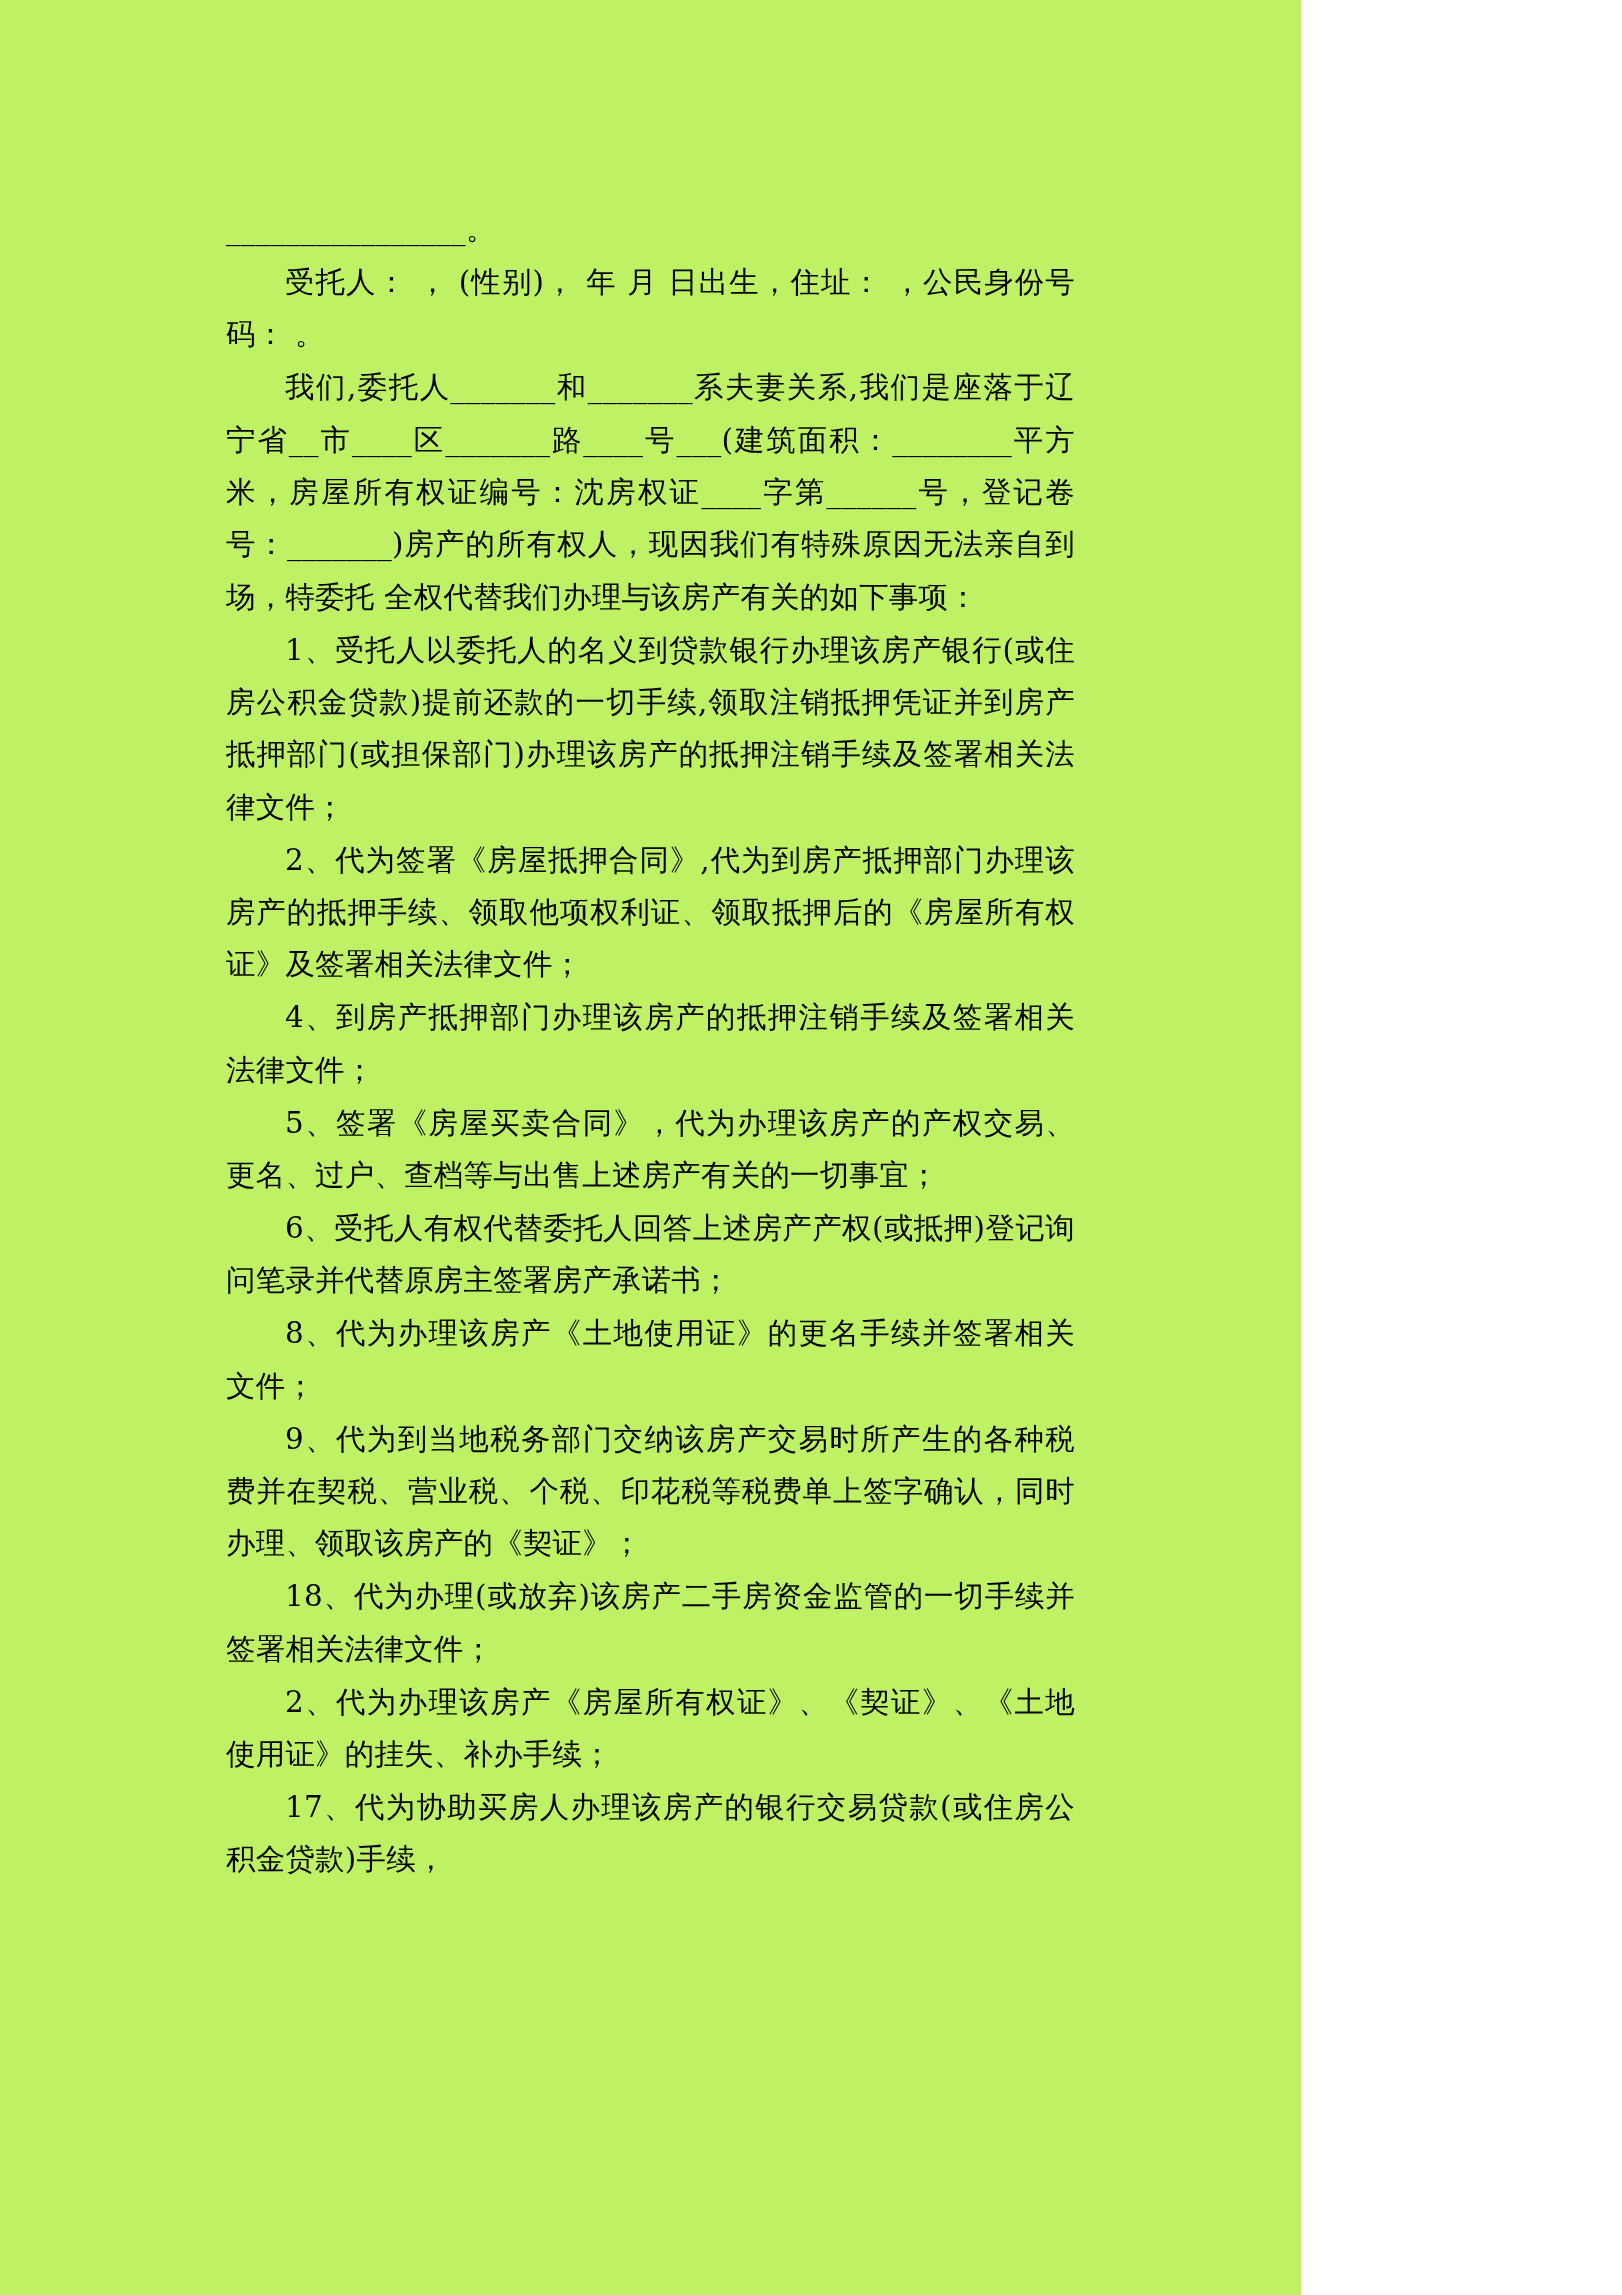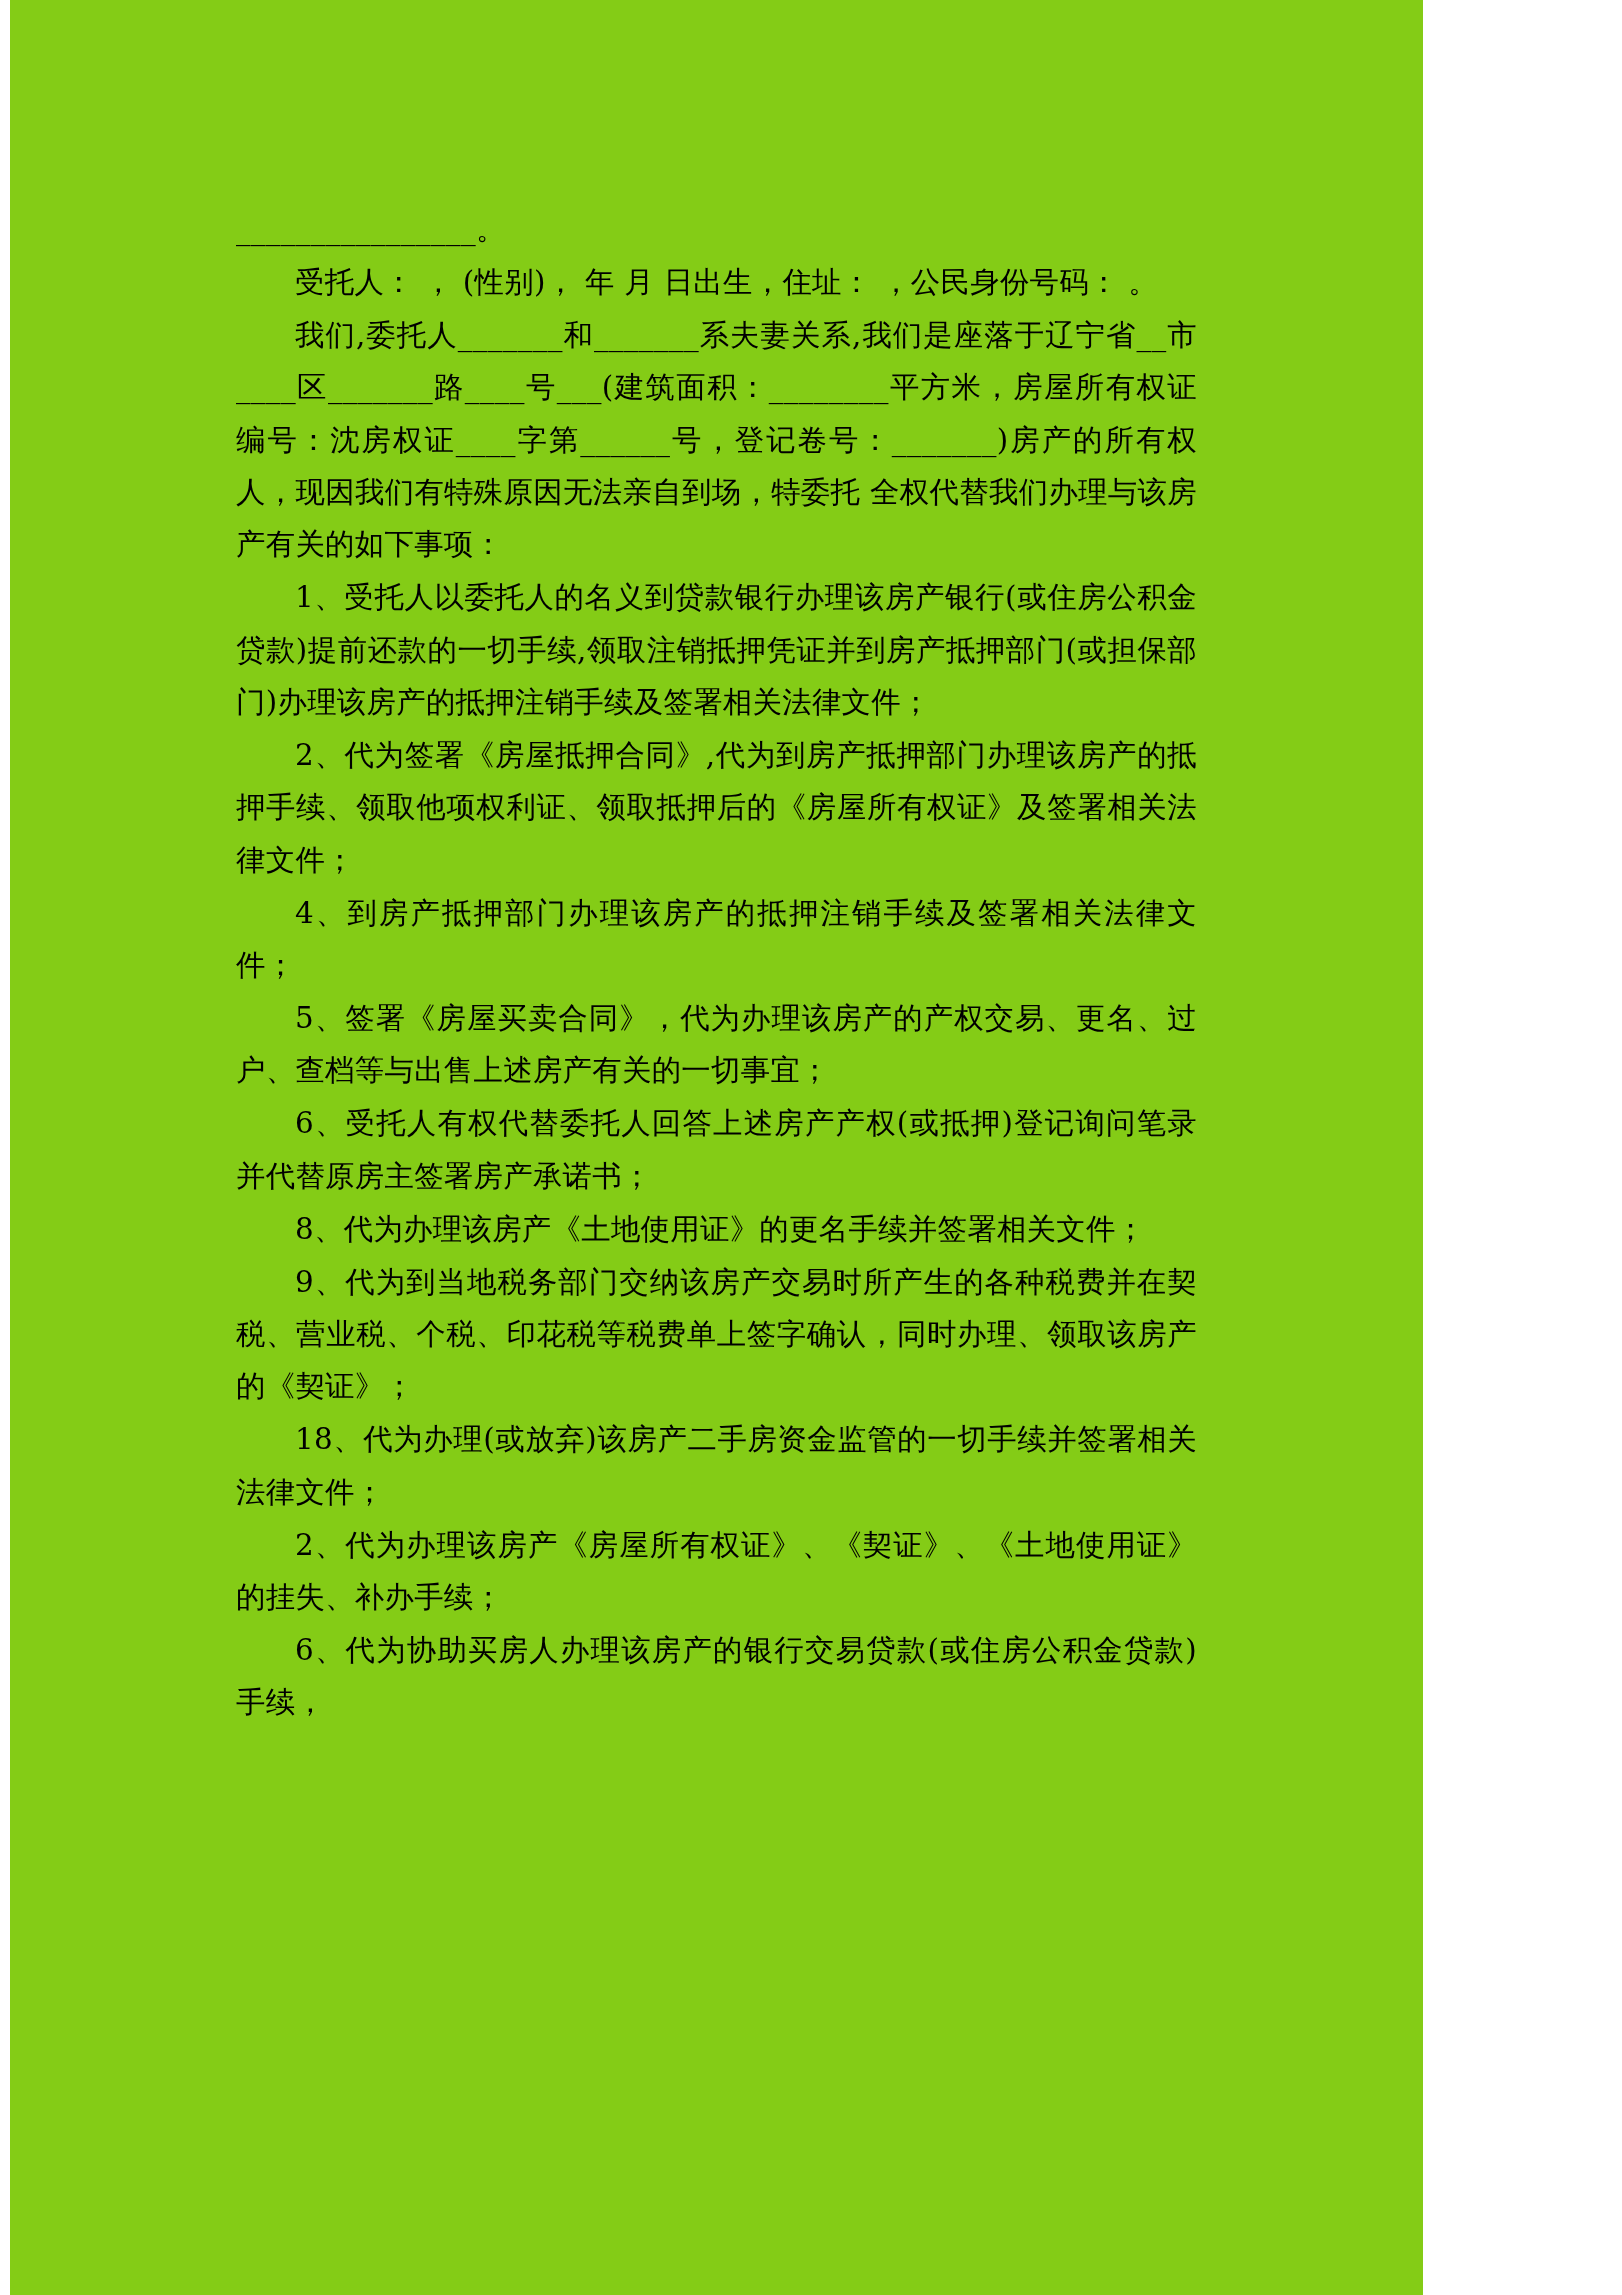--- a/index.html
+++ b/index.html
@@ -2,29 +2,28 @@
 <html lang="zh" style="font-size:10.5px"><head>
 <meta charset="utf-8">
 <style>
   html, body {
     margin: 0;
     padding: 0;
     background: #ffffff;
   }
   .page {
     position: relative;
-    width: 1413px;
+    width: 1301px;
     height: 2295px;
-    background: #84cc16;
+    background: #bef264;
     box-sizing: border-box;
     padding: 203px 226px 0 226px;
     font-family: "DejaVu Serif", "Liberation Serif", serif;
     color: #000000;
     overflow: hidden;
-    margin-left: 10px;
   }
   .doc-body {
     font-size: 29.4px;
     line-height: 1.78;
     text-align: justify;
     letter-spacing: 0.3px;
   }
   .para {
     margin: 0 0 0.7px 0;
     text-indent: 0;
@@ -45,17 +44,17 @@
     <p class="para indent">我们,委托人_______和_______系夫妻关系,我们是座落于辽宁省__市____区_______路____号___(建筑面积：________平方米，房屋所有权证编号：沈房权证____字第______号，登记卷号：_______)房产的所有权人，现因我们有特殊原因无法亲自到场，特委托 全权代替我们办理与该房产有关的如下事项：</p>
     <p class="para indent">1、受托人以委托人的名义到贷款银行办理该房产银行(或住房公积金贷款)提前还款的一切手续,领取注销抵押凭证并到房产抵押部门(或担保部门)办理该房产的抵押注销手续及签署相关法律文件；</p>
     <p class="para indent">2、代为签署《房屋抵押合同》,代为到房产抵押部门办理该房产的抵押手续、领取他项权利证、领取抵押后的《房屋所有权证》及签署相关法律文件；</p>
     <p class="para indent">4、到房产抵押部门办理该房产的抵押注销手续及签署相关法律文件；</p>
     <p class="para indent">5、签署《房屋买卖合同》，代为办理该房产的产权交易、更名、过户、查档等与出售上述房产有关的一切事宜；</p>
     <p class="para indent">6、受托人有权代替委托人回答上述房产产权(或抵押)登记询问笔录并代替原房主签署房产承诺书；</p>
     <p class="para indent">8、代为办理该房产《土地使用证》的更名手续并签署相关文件；</p>
     <p class="para indent">9、代为到当地税务部门交纳该房产交易时所产生的各种税费并在契税、营业税、个税、印花税等税费单上签字确认，同时办理、领取该房产的《契证》；</p>
     <p class="para indent">18、代为办理(或放弃)该房产二手房资金监管的一切手续并签署相关法律文件；</p>
     <p class="para indent">2、代为办理该房产《房屋所有权证》、《契证》、《土地使用证》的挂失、补办手续；</p>
-    <p class="para indent">6、代为协助买房人办理该房产的银行交易贷款(或住房公积金贷款)手续，</p>
+    <p class="para indent">17、代为协助买房人办理该房产的银行交易贷款(或住房公积金贷款)手续，</p>
 
   </div>
 </div>
 
 
 </body></html>

